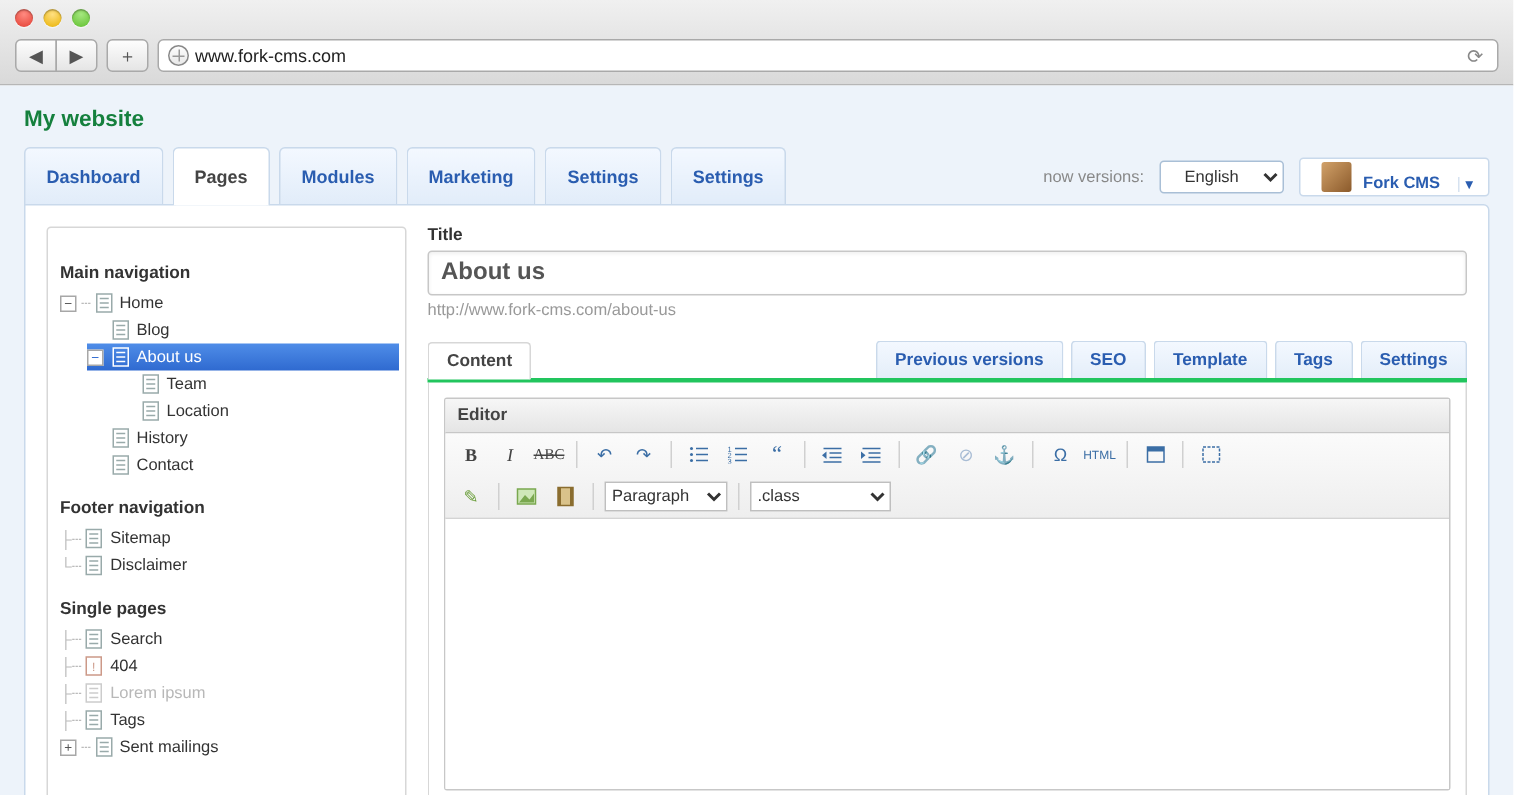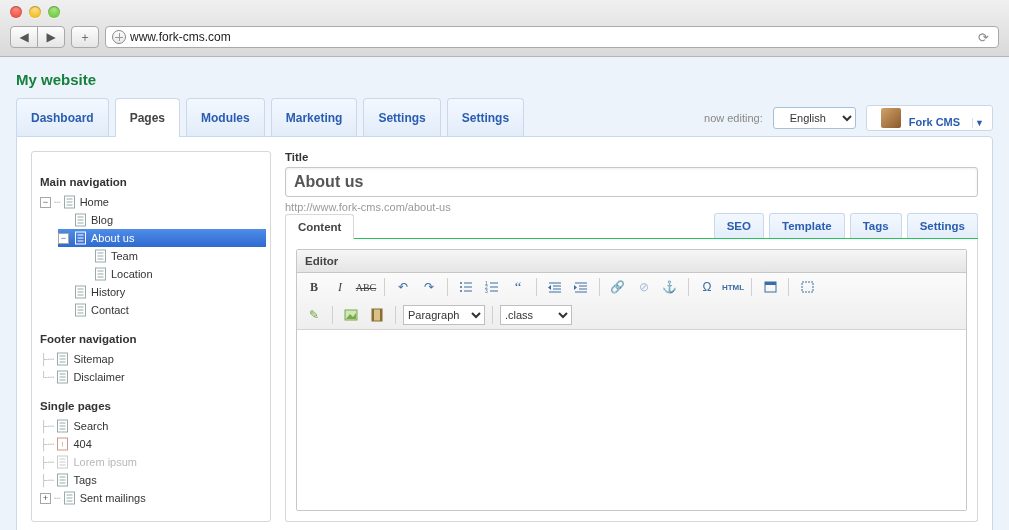--- a/index.html
+++ b/index.html
@@ -58,21 +58,21 @@
   .page-ico { width:13px; height:14px; margin:0 4px 0 2px; flex-shrink:0; }
   .tree .children { padding-left:18px; position:relative; }
   .tree .children .children { padding-left:20px; }
 
   
   .main-col { flex:1; min-width:0; }
   .field-label { font-weight:bold; font-size:11.5px; color:#333; margin-bottom:4px; }
   .title-input { width:100%; height:30px; border:1px solid #c7c7c7; border-radius:3px; padding:0 8px; font-size:16px; font-weight:bold; color:#555; box-shadow: inset 0 1px 3px #eee; }
   .url-hint { color:#999; font-size:11px; margin-top:4px; }
   
-  .editor-tabs-row { display:flex; align-items:flex-end; border-bottom:1px solid #22c55e; }
+  .editor-tabs-row { display:flex; align-items:flex-end; margin-top:14px; border-bottom:3px solid #22c55e; }
   .etab { padding:6px 12px; font-size:11.5px; font-weight:bold; color:#2a5db0; border:1px solid #c9d9eb; border-bottom:none; border-radius:3px 3px 0 0; background:linear-gradient(#f3f8ff,#e4eef9); cursor:pointer; }
   .etab.active { background:#fff; color:#444; border-color:#d7d7d7; position:relative; top:1px; }
   .etabs-right { margin-left:auto; display:flex; gap:5px; }
   
   .editor-box { border:1px solid #d7d7d7; border-top:none; border-radius:0 0 3px 3px; padding:10px; }
   .editor-inner { border:1px solid #c7c7c7; border-radius:2px; }
   .editor-titlebar { background:linear-gradient(#f6f6f6,#e5e5e5); border-bottom:1px solid #c7c7c7; padding:5px 8px; font-weight:bold; font-size:11.5px; color:#444; }
   .editor-toolbar { background:linear-gradient(#fbfbfb,#eeeeee); border-bottom:1px solid #d4d4d4; padding:4px 6px; display:flex; flex-wrap:wrap; align-items:center; gap:4px; }
   .tb-sep { width:1px; height:18px; background:#d0d0d0; margin:0 3px; }
   .tb-btn { width:22px; height:20px; border:1px solid transparent; border-radius:2px; display:inline-flex; align-items:center; justify-content:center; font-size:12px; color:#3b6ea5; cursor:pointer; background:transparent;}
@@ -110,21 +110,21 @@
   <div class="topbar">
     <div class="tabbar">
       <div class="main-tab">Dashboard</div>
       <div class="main-tab active">Pages</div>
       <div class="main-tab">Modules</div>
       <div class="main-tab">Marketing</div>
       <div class="main-tab">Settings</div>
       <div class="main-tab">Settings</div>
     </div>
     <div class="top-right">
-      <span class="now-editing">now editing:</span>
+      <span class="now-editing">now versions:</span>
       <select class="lang-select">
         <option>English</option>
       </select>
       <div class="user-pill">
         <span class="avatar"></span>
         <span class="user-name">Fork CMS</span>
         <span class="user-caret">▼</span>
       </div>
     </div>
   </div>
@@ -324,20 +324,21 @@
     </div>
 
     <div class="main-col">
       <div class="field-label">Title</div>
       <input class="title-input" value="About us" style="">
       <div class="url-hint">http://www.fork-cms.com/about-us</div>
 
       <div class="editor-tabs-row">
         <div class="etab active">Content</div>
         <div class="etabs-right">
+          <div class="etab">Previous versions</div>
           <div class="etab">SEO</div>
           <div class="etab">Template</div>
           <div class="etab">Tags</div>
           <div class="etab">Settings</div>
         </div>
       </div>
 
       <div class="editor-box">
         <div class="editor-inner">
           <div class="editor-titlebar">Editor</div>
@@ -394,21 +395,21 @@
                   <line x1="1" y1="11" x2="13" y2="11" stroke="#3b6ea5"></line>
                   <polygon points="0,4 3,6.5 0,9" fill="#3b6ea5"></polygon>
                 </svg>
             </span>
             <span class="tb-sep"></span>
             <span class="tb-btn" style="color:#a8bcd4;">🔗</span>
             <span class="tb-btn" style="color:#a8bcd4;">⊘</span>
             <span class="tb-btn">⚓</span>
             <span class="tb-sep"></span>
             <span class="tb-btn">Ω</span>
-            <span class="tb-btn" style="font-size:8px;color:#3b6ea5;font-weight:bold;text-align:center;">HTML</span>
+            <span class="tb-btn" style="font-size:8px;color:#3b6ea5;font-weight:normal;text-align:center;">HTML</span>
             <span class="tb-sep"></span>
             <span class="tb-btn">
               <svg width="13" height="12" viewBox="0 0 13 12">
                   <rect x="1" y="1" width="11" height="10" fill="none" stroke="#3b6ea5"></rect>
                   <rect x="1" y="1" width="11" height="3" fill="#3b6ea5"></rect>
                 </svg>
             </span>
             <span class="tb-sep"></span>
             <span class="tb-btn">
               <svg width="13" height="12" viewBox="0 0 13 12">
@@ -428,20 +429,20 @@
             <span class="tb-btn">
               <svg width="12" height="14" viewBox="0 0 12 14">
                   <rect x="1" y="1" width="10" height="12" fill="#d9c28a" stroke="#8a6d2f"></rect>
                   <rect x="1" y="1" width="2" height="12" fill="#8a6d2f"></rect>
                   <rect x="9" y="1" width="2" height="12" fill="#8a6d2f"></rect>
                 </svg>
             </span>
             <span class="tb-sep"></span>
             <select class="tb-select" style="width:82px;"><option>Paragraph</option></select>
             <span class="tb-sep"></span>
-            <select class="tb-select" style="width:72px;"><option>.class</option></select>
+            <select class="tb-select" style="width:94px;"><option>.class</option></select>
           </div>
           <div class="editor-canvas"></div>
         </div>
       </div>
     </div>
   </div>
 </div>
 
 </body></html>

